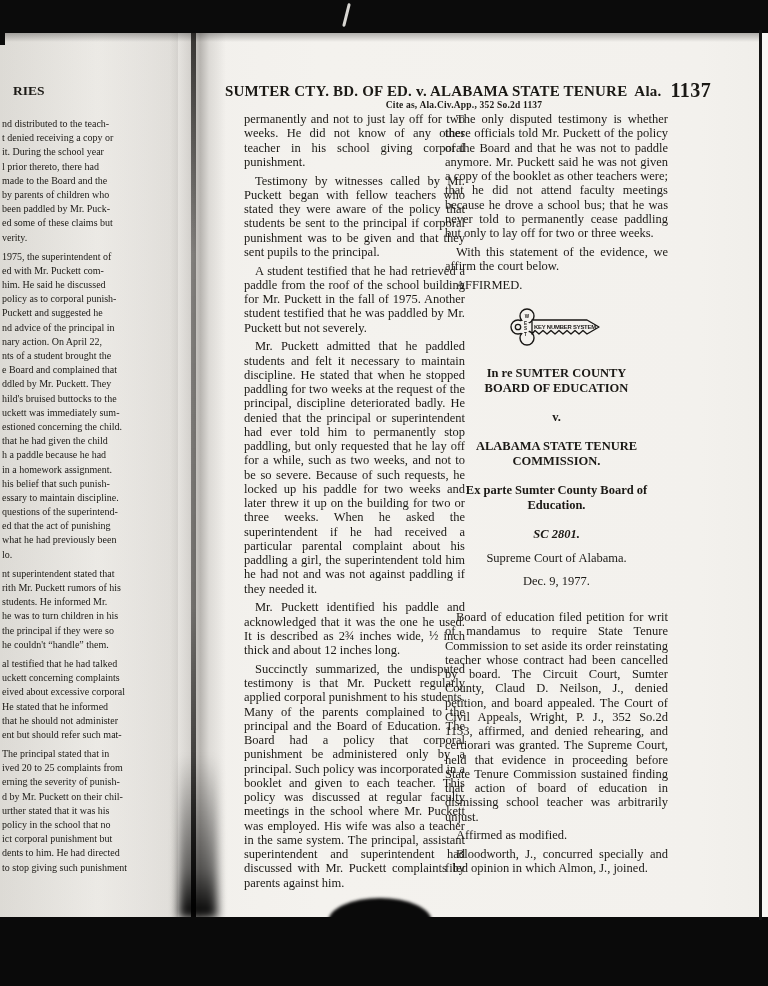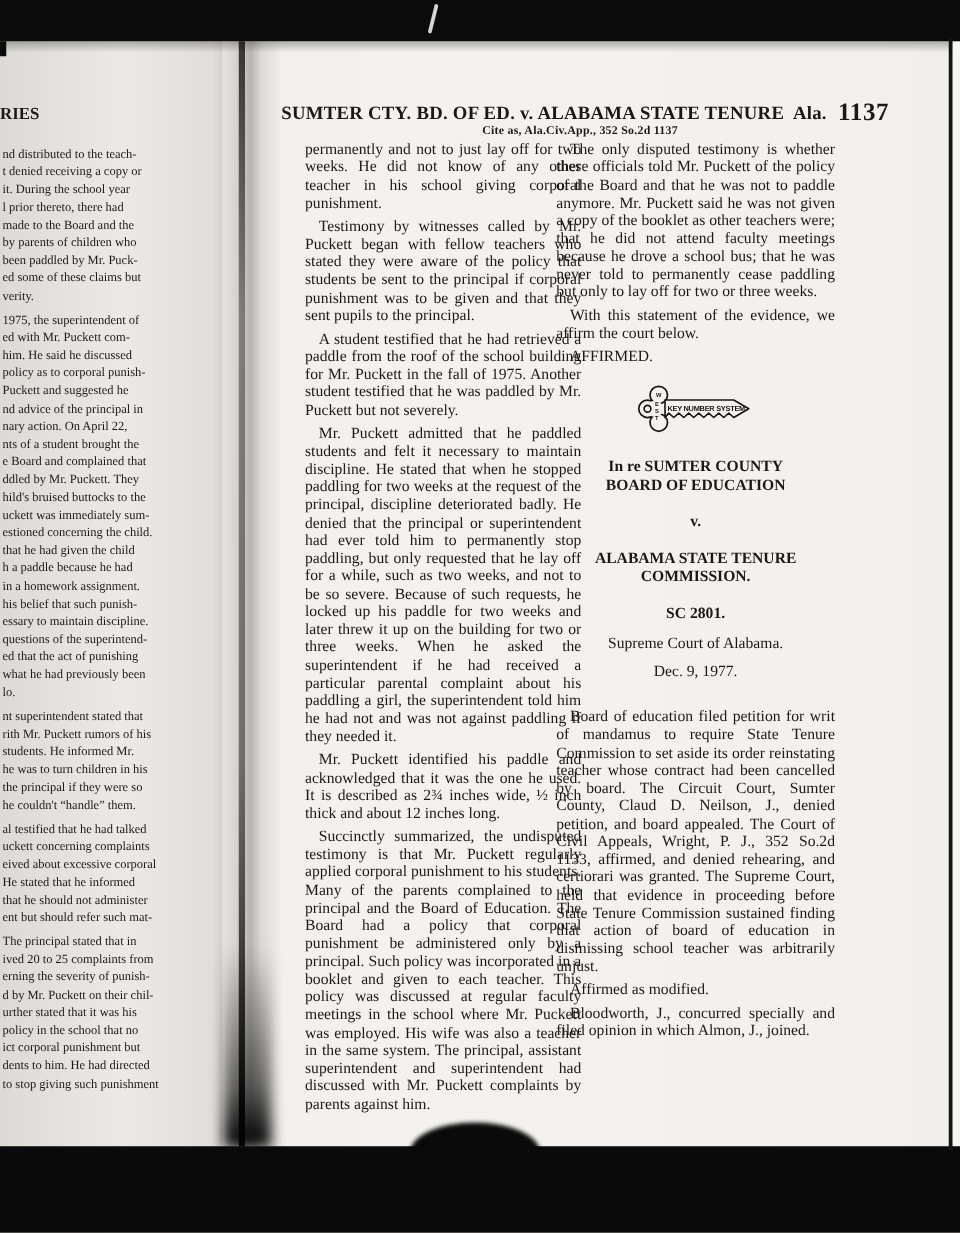--- a/index.html
+++ b/index.html
@@ -21,21 +21,21 @@
   
   .left-shade{position:absolute;left:0;top:33px;width:178px;height:884px;z-index:1;
     background:linear-gradient(to right,rgba(110,105,98,.10),rgba(110,105,98,.02) 55%,rgba(110,105,98,.14) 100%);}
   .spine-soft{position:absolute;left:170px;top:33px;width:56px;height:884px;z-index:1;
     background:linear-gradient(to right,rgba(60,55,50,0) 0%,rgba(60,55,50,.18) 40%,rgba(60,55,50,.32) 54%,rgba(60,55,50,.12) 70%,rgba(60,55,50,0) 100%);}
   .spine-line{position:absolute;left:191px;top:33px;width:5px;height:884px;z-index:2;filter:blur(.6px);
     background:linear-gradient(to bottom,rgba(18,16,14,.8),rgba(18,16,14,.42) 25%,rgba(18,16,14,.5) 65%,rgba(8,7,6,.95) 100%);}
   .spine-bottom{position:absolute;left:179px;top:756px;width:38px;height:162px;z-index:3;filter:blur(5px);
     background:linear-gradient(to bottom,rgba(0,0,0,0),rgba(0,0,0,.55) 70%,#000 100%);}
   
-  .lefthead{position:absolute;left:0;top:83px;font-weight:bold;font-size:13.5px;z-index:2;}
+  .lefthead{position:absolute;left:0;top:83px;font-weight:bold;font-size:13.5px;z-index:2;padding-left:13px;}
   .runhead{position:absolute;left:225px;top:79px;width:478px;text-align:center;font-weight:bold;
     font-size:15px;letter-spacing:.2px;z-index:2;white-space:nowrap;}
   .runhead .ala{font-size:15px;margin-left:7px;}
   .runhead .pgnum{font-size:20px;margin-left:9px;vertical-align:-1px;letter-spacing:.5px;}
   .citeline{position:absolute;left:225px;top:100px;width:478px;text-align:center;font-weight:bold;
     font-size:9.5px;letter-spacing:.2px;z-index:2;}
   
   .leftcol{position:absolute;left:2px;top:117px;width:168px;font-size:10px;line-height:14.2px;z-index:2;}
   .lline{height:14.2px;white-space:nowrap;overflow:hidden;}
   .lline.gap{margin-top:5px;}
@@ -48,21 +48,21 @@
   
   .keywrap{margin:15px 0 19px 0;text-align:center;}
   .keywrap svg{display:block;margin:0 auto;}
   
   .chead{text-align:center;text-indent:0;}
   .chead .b{font-weight:bold;margin-top:15px;}
   .ch-inre{max-width:186px;margin:0 auto 8px auto;line-height:14.5px;}
   .ch-v{margin:0 auto 8px auto;}
   .ch-resp{max-width:176px;margin:0 auto 11px auto;line-height:14.5px;}
   .ch-exparte{max-width:188px;margin:0 auto 11px auto;line-height:14.5px;}
-  .ch-docket{margin:0 auto 9px auto;}
+  .ch-docket{margin:0 auto 9px auto;font-style:italic;}
   .ch-court{margin:0 auto 9px auto;}
   .ch-date{margin:0 auto 22px auto;}
 </style>
 </head>
 <body>
 
 <div class="stage">
 
   <div class="left-shade"></div>
   <div class="spine-soft"></div>
@@ -168,20 +168,21 @@
           <text x="16.5" y="23.2">S</text>
           <text x="16.5" y="28.8">T</text>
         </g>
       </svg>
     </div>
 
     <div class="chead">
       <div class="ch-inre b">In re SUMTER COUNTY BOARD OF EDUCATION</div>
       <div class="ch-v b">v.</div>
       <div class="ch-resp b">ALABAMA STATE TENURE COMMISSION.</div>
+      <div class="ch-exparte b">Ex parte Sumter County Board of Education.</div>
       <div class="ch-docket b">SC 2801.</div>
       <div class="ch-court">Supreme Court of Alabama.</div>
       <div class="ch-date">Dec. 9, 1977.</div>
     </div>
 
     <div>
 
     <div class="block">Board of education filed petition for writ of mandamus to require State Tenure Commission to set aside its order reinstating teacher whose contract had been cancelled by board. The Circuit Court, Sumter County, Claud D. Neilson, J., denied petition, and board appealed. The Court of Civil Appeals, Wright, P. J., 352 So.2d 1133, affirmed, and denied rehearing, and certiorari was granted. The Supreme Court, held that evidence in proceeding before State Tenure Commission sustained finding that action of board of education in dismissing school teacher was arbitrarily unjust.</div>
         <div class="block">Affirmed as modified.</div>
         <div class="block">Bloodworth, J., concurred specially and filed opinion in which Almon, J., joined.</div>

